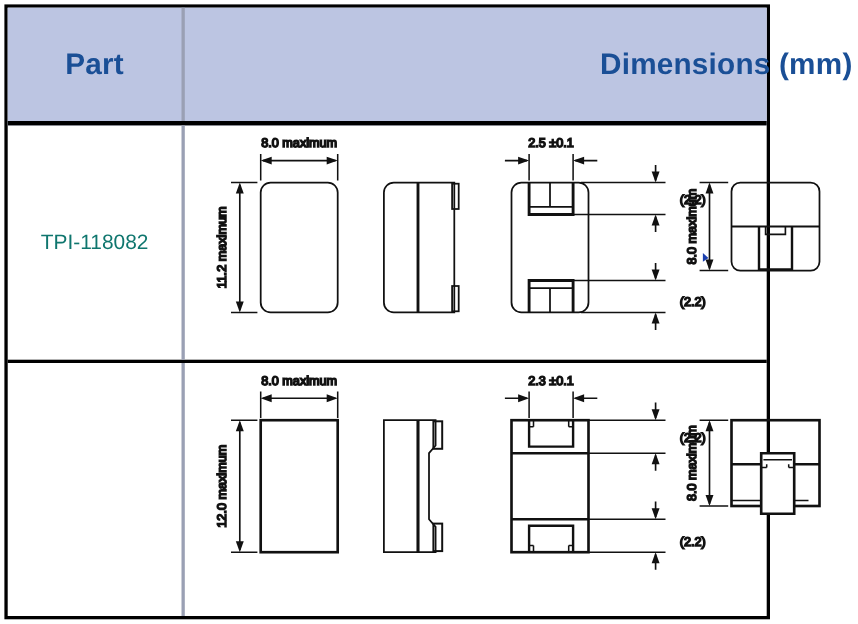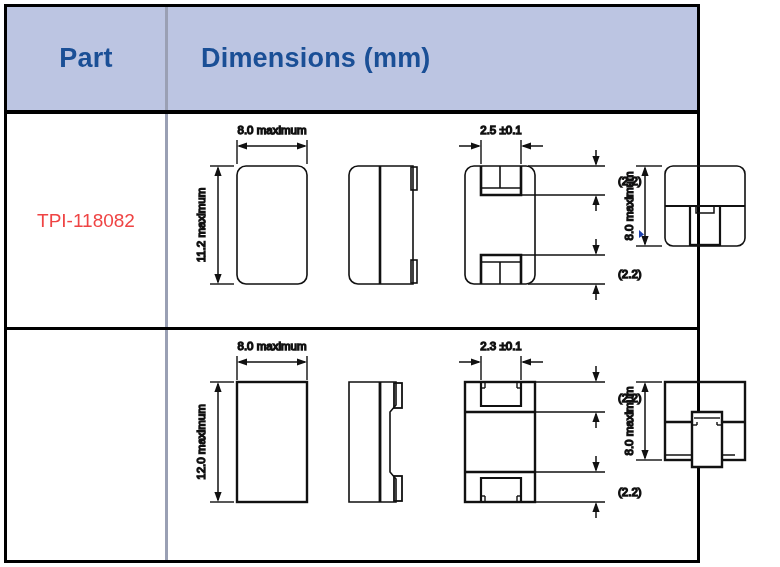--- a/index.html
+++ b/index.html
@@ -57,21 +57,21 @@
     line-height: 1.12;
   }
   .th-dims {
     position: absolute;
     left: 162px;
     top: 0;
     width: 606px;
     height: 103px;
     display: flex;
     align-items: center;
-    justify-content: flex-start;
+    justify-content: flex-end;
     padding-left: 32px;
     box-sizing: border-box;
   }
   .th-divider {
     position: absolute;
     left: 158px;
     top: 0;
     width: 3px;
     height: 103px;
     background: #9aa0b4;
@@ -97,21 +97,21 @@
   .cell-part {
     position: absolute;
     left: 0;
     top: 0;
     width: 158px;
     height: 100%;
     display: flex;
     align-items: center;
     justify-content: center;
     font-size: 19px;
-    color: #ef4444;
+    color: #0f766e;
     box-sizing: border-box;
   }
   .row-divider {
     position: absolute;
     left: 158px;
     top: 0;
     width: 3px;
     height: 100%;
     background: #9aa0b4;
   }

